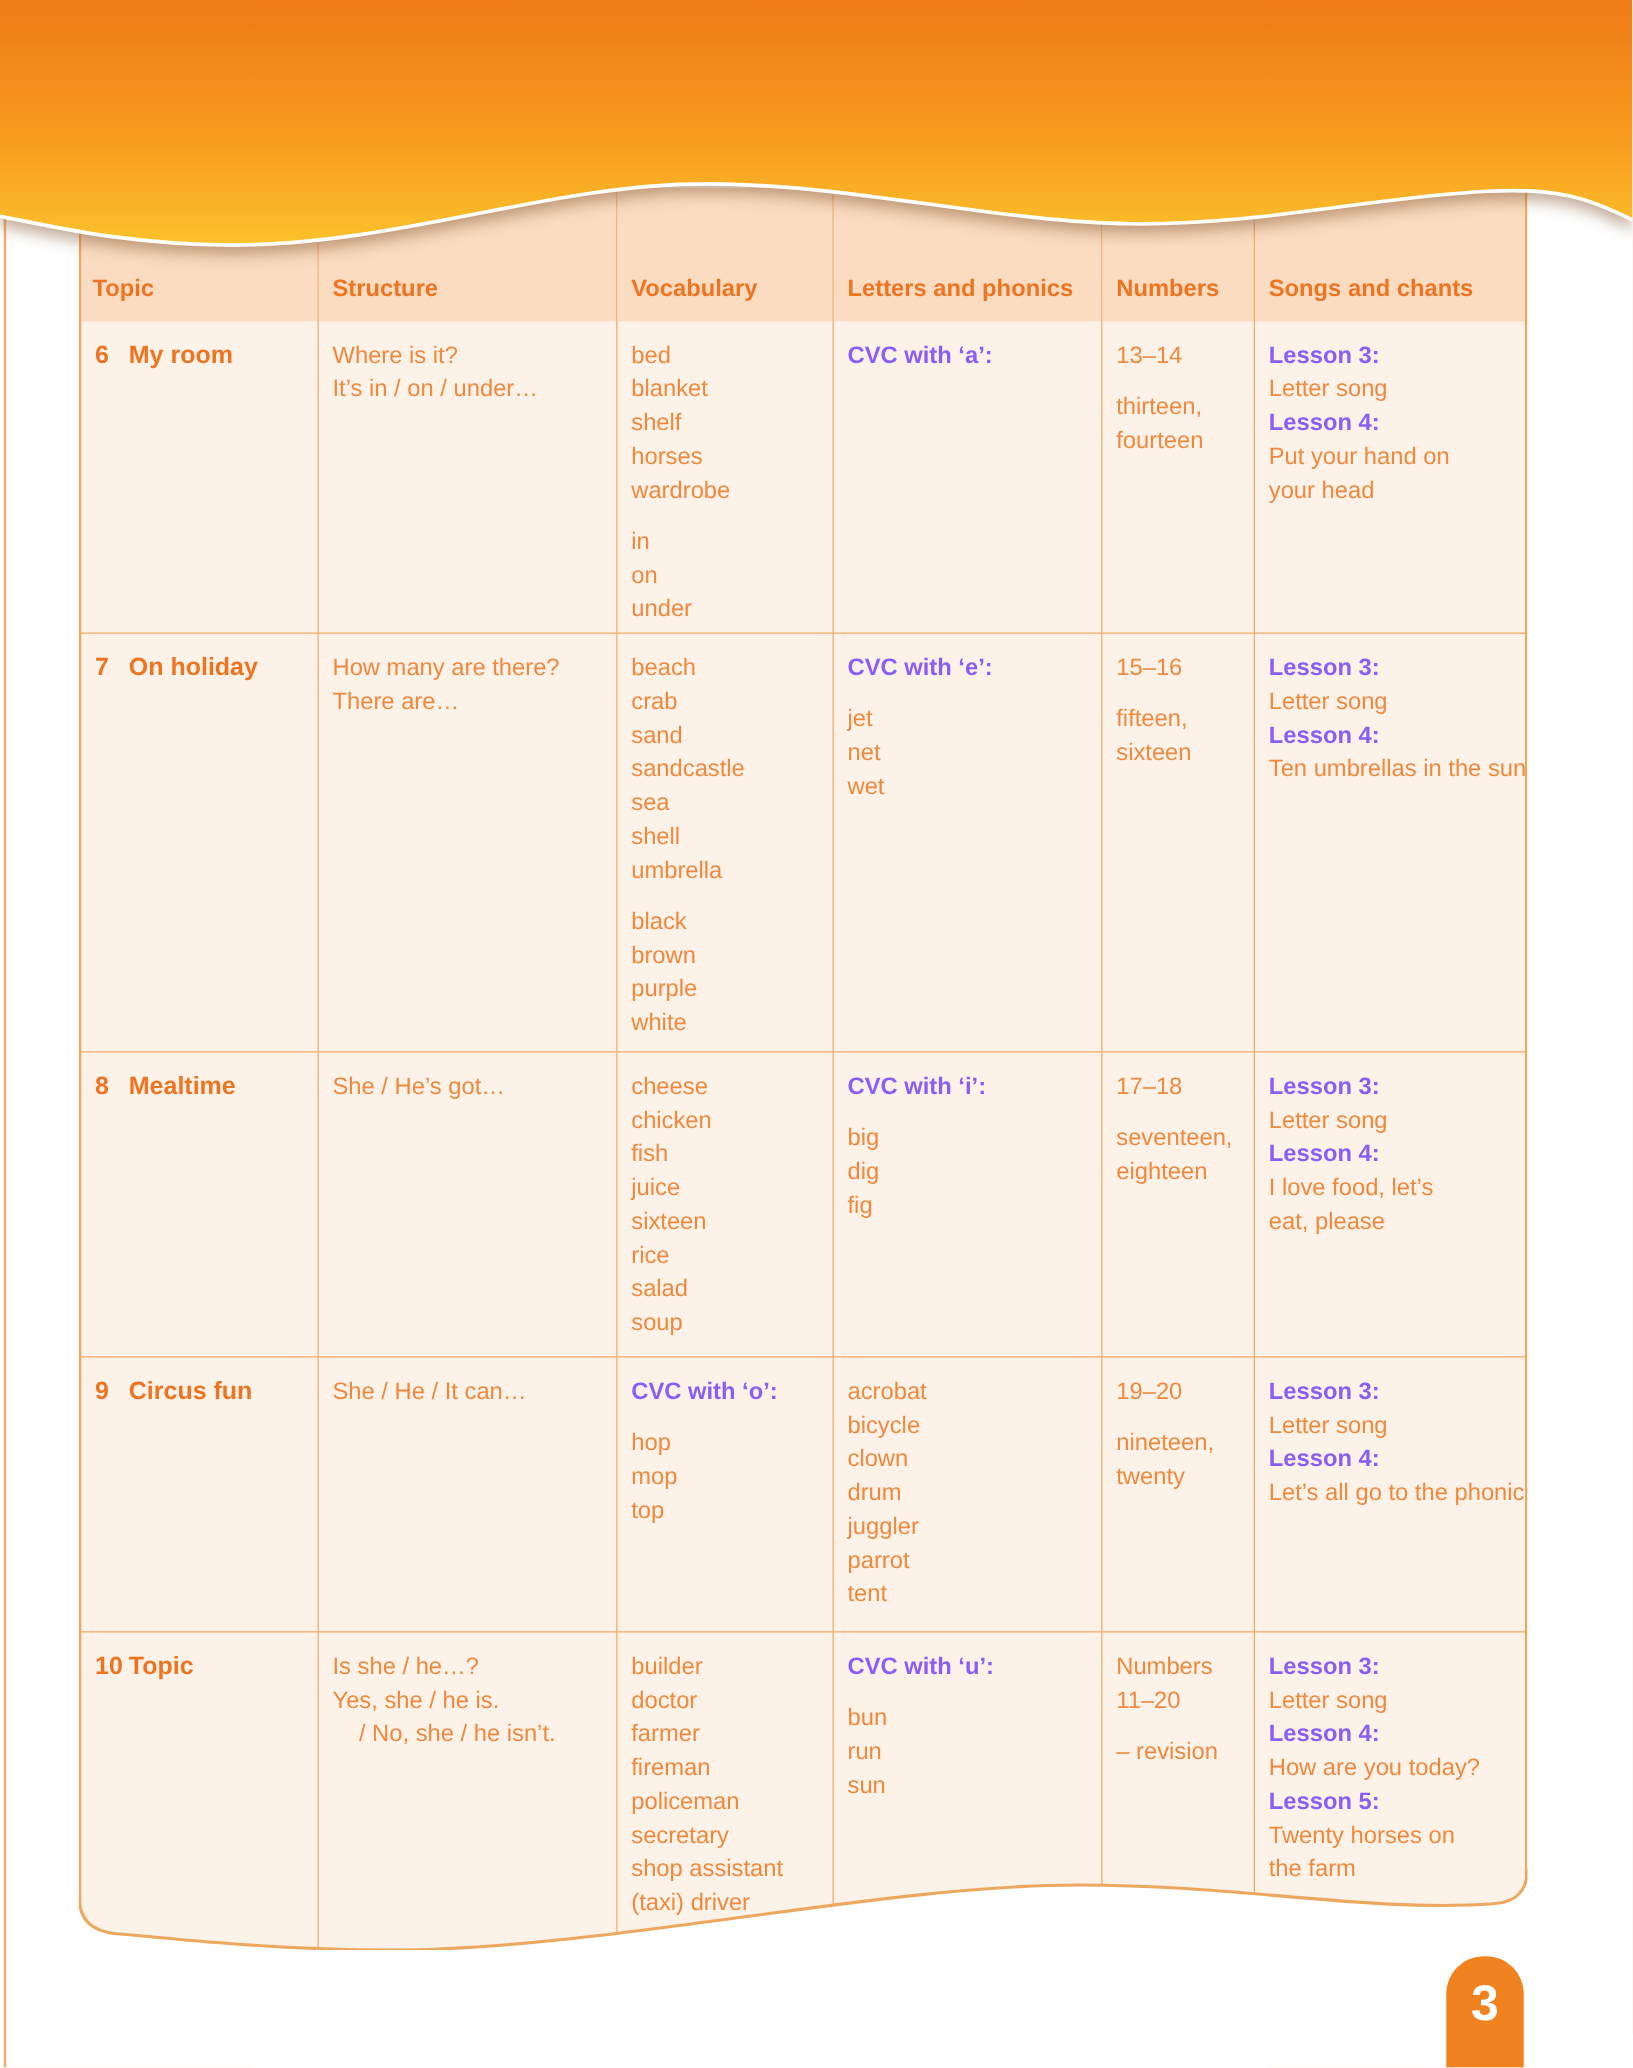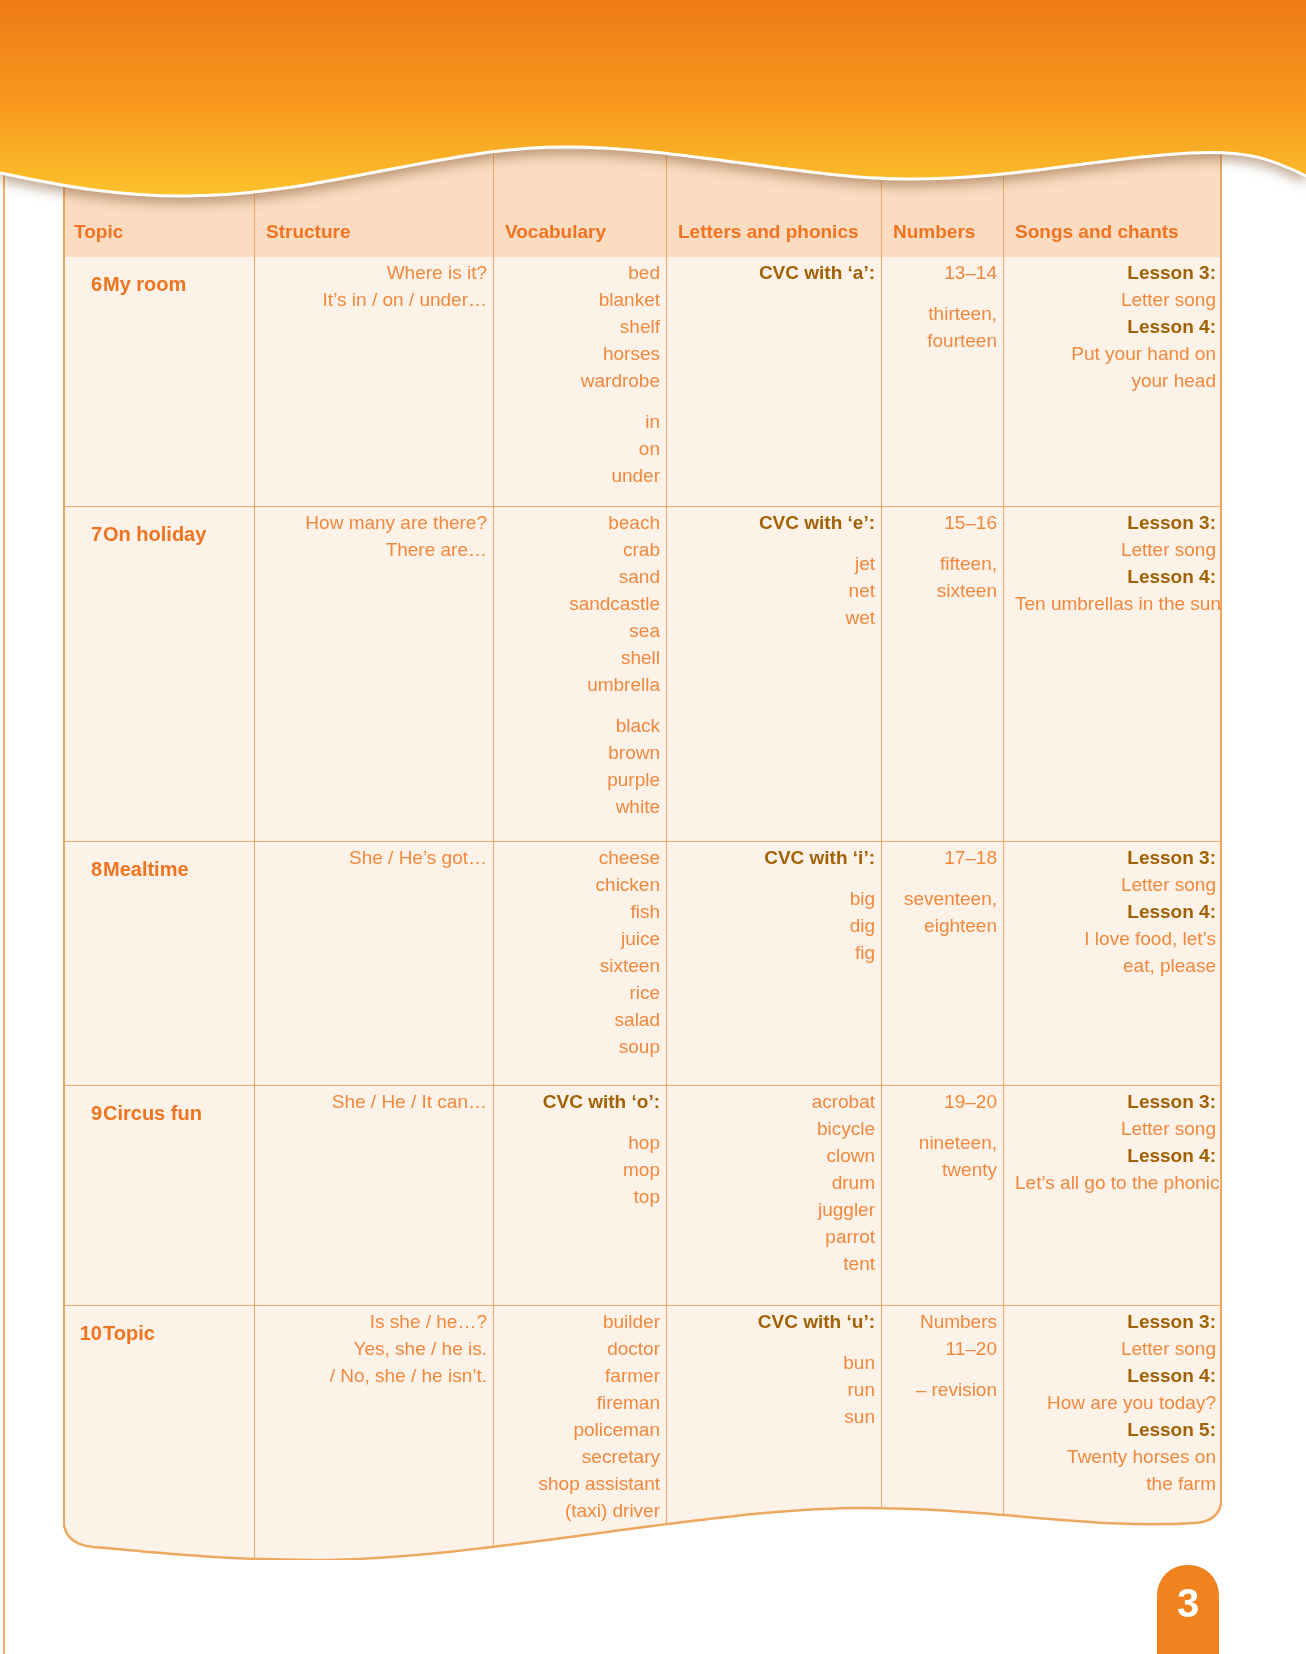--- a/index.html
+++ b/index.html
@@ -12,33 +12,33 @@
   
   .tbl{
     position:absolute;left:63px;top:150px;width:1159px;height:1410px;background:#fdf2e8;z-index:1;
     display:grid;
     grid-template-columns:192px 239px 173px 215px 122px 218px;
     grid-template-rows:107px 250px 335px 244px 220px 254px;
     clip-path: path('M0,0 H1159 V1345 C1159,1362 1150,1372 1132,1373 C1030,1380 930,1358 800,1358 C640,1358 420,1410 250,1410 C150,1410 70,1400 30,1397 C10,1395 0,1386 0,1365 Z');
   }
   .tbl::before{content:'';position:absolute;left:0;top:0;height:1380px;width:2px;background:#eda85f;}
   .tbl::after{content:'';position:absolute;right:0;top:0;height:1360px;width:2px;background:#eda85f;}
-  .cell{box-sizing:border-box;color:#f0883e;font-size:19px;line-height:27px;text-align:right;}
+  .cell{box-sizing:border-box;color:#f0883e;font-size:19px;line-height:27px;}
   .br{border-right:1.5px solid #f3a967;}
   .bb{border-bottom:1.5px solid #f3a967;}
   .head{background:#fbdcc1;display:flex;align-items:flex-end;padding:0 0 12px 11px;
         font-weight:bold;color:#ee7421;font-size:19px;}
-  .body-cell{padding:2px 6px 0 11px;}
+  .body-cell{padding:14px 6px 0 11px;}
   .topic-cell{display:flex;align-items:flex-start;padding:14px 0 0 13px;
               font-weight:bold;color:#ee7421;font-size:20px;}
   .topic-cell .num{display:inline-block;min-width:26px;}
   .topic-cell .tl{margin-left:1px;}
   .line{white-space:pre-wrap;}
   .grp{margin-top:14px;}
-  .b{font-weight:bold;color:#a16207;white-space:nowrap;}
+  .b{font-weight:bold;color:#8b5cf6;white-space:nowrap;}
   .t{white-space:nowrap;}
   
   .bottom-stroke{position:absolute;left:63px;top:150px;width:1159px;height:1410px;z-index:2;pointer-events:none;}
   
   .wave{position:absolute;left:0;top:0;width:1306px;height:230px;z-index:4;
         filter:drop-shadow(0 6px 6px rgba(130,85,45,.5));}
   
   .page-tab{position:absolute;left:1157px;top:1565px;width:62px;height:89px;background:#f0831f;
             border-radius:30px 30px 0 0;z-index:3;display:flex;justify-content:center;}
   .page-tab span{color:#ffffff;font-weight:bold;font-size:40px;margin-top:16px;}

